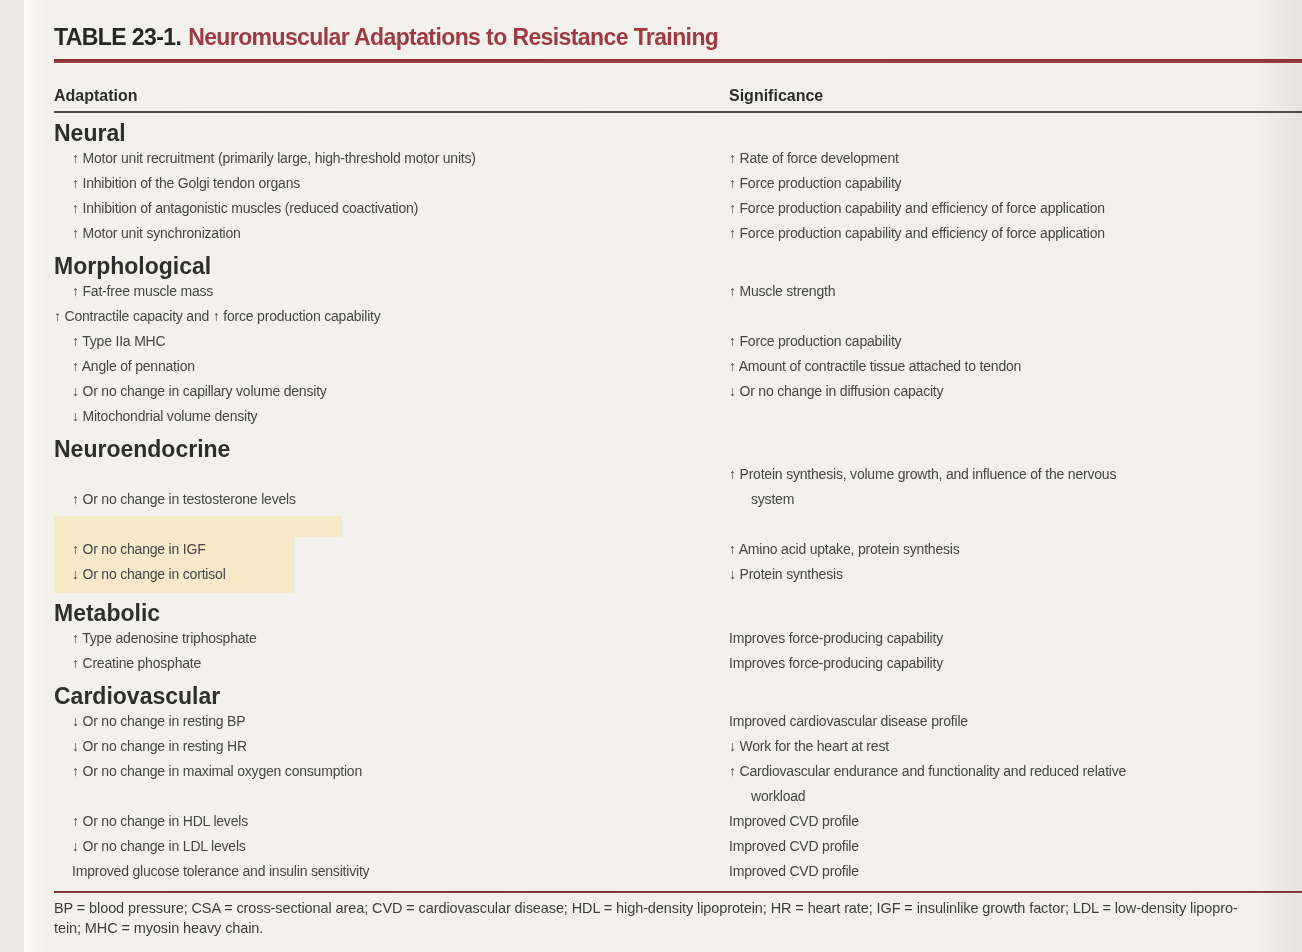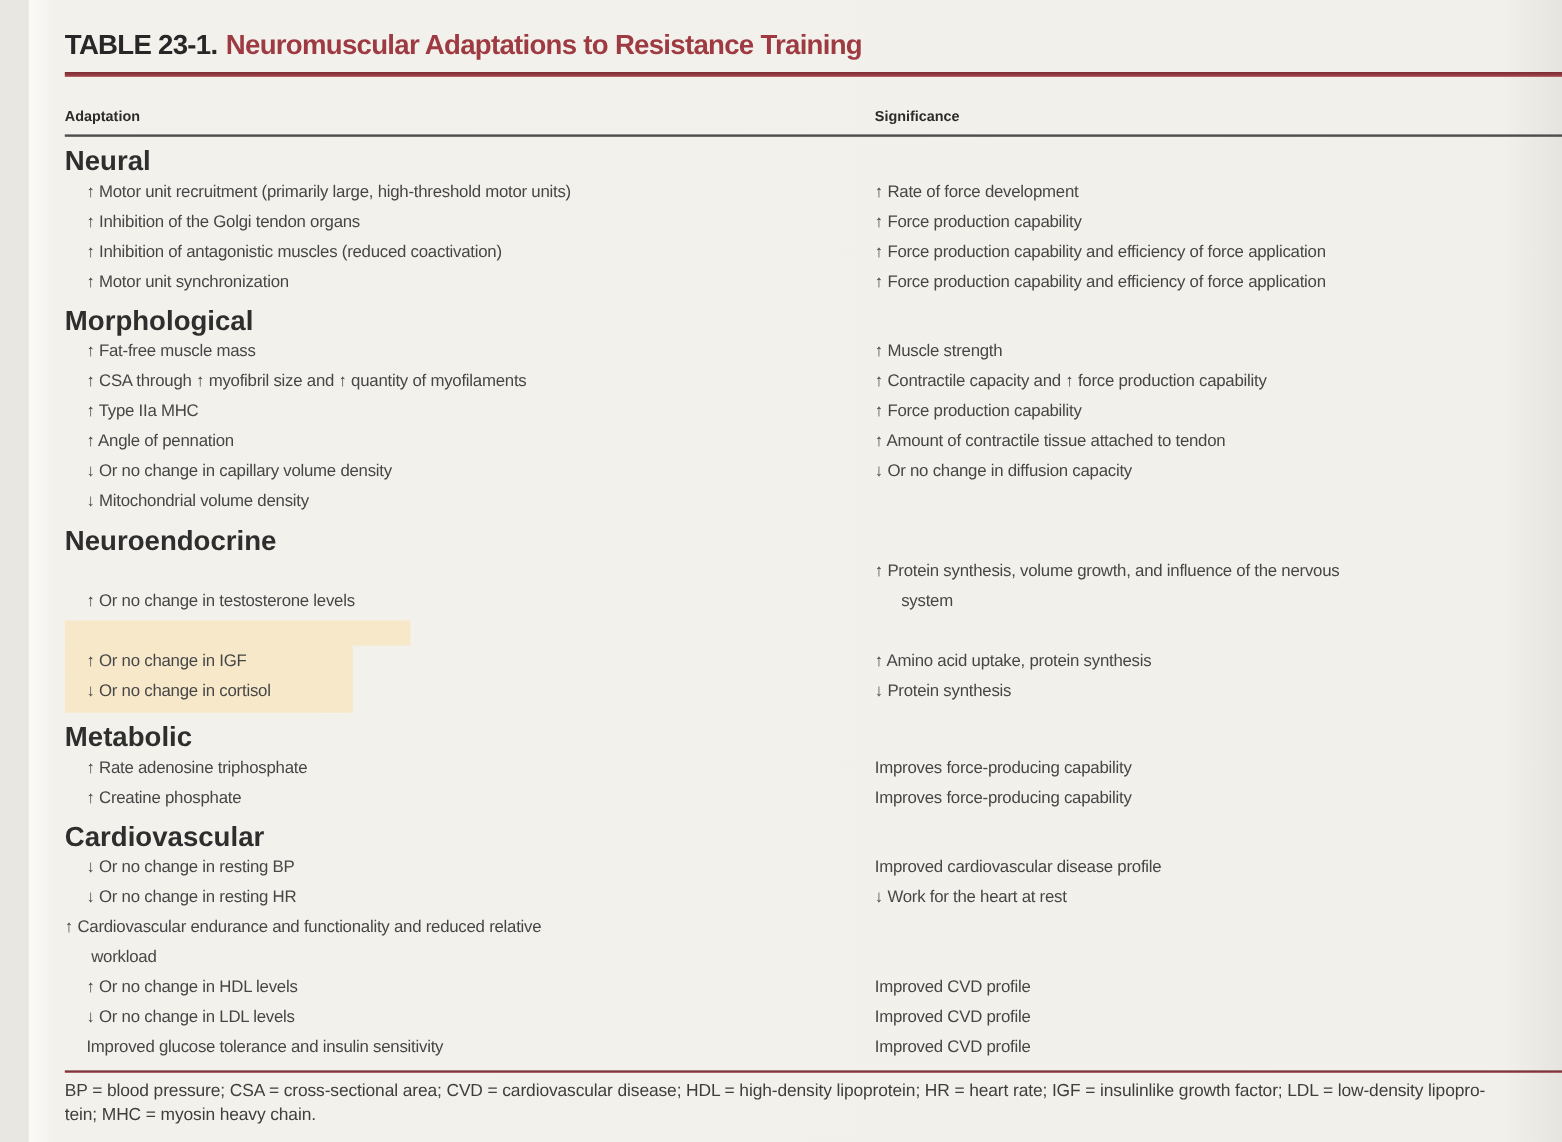--- a/index.html
+++ b/index.html
@@ -15,21 +15,21 @@
     margin-left:24px;
   }
   
   .title{line-height:30px;white-space:nowrap;}
   .t-label{font-size:23px;font-weight:bold;color:#272727;letter-spacing:-0.6px;}
   .t-heading{font-size:23px;font-weight:bold;color:#9e3a42;letter-spacing:-0.6px;margin-left:7px;}
   .rule-accent{height:3.5px;background:linear-gradient(to bottom,#7c2c32,#a4454c);margin-top:4px;}
   
   .row{display:grid;grid-template-columns:675px 1fr;}
   .head{margin-top:22px;line-height:22px;}
-  .col-h{font-size:12px;font-weight:bold;color:#2b2b2b;}
+  .col-h{font-size:16px;font-weight:bold;color:#2b2b2b;}
   .rule-thin{height:2px;background:#4d4d4d;margin-top:4px;}
   
   .table-body{margin-top:2px;}
   .sec-name{font-size:23px;font-weight:bold;color:#2e2e2e;line-height:26px;margin-top:7px;}
   .cell{font-size:14px;line-height:25px;white-space:pre-line;letter-spacing:-0.2px;}
   .a{padding-left:18px;padding-right:26px;box-sizing:border-box;}
   .s{padding-left:22px;text-indent:-22px;box-sizing:border-box;}
   .rel{position:relative;}
   .hl{background:#f7e8ca;width:240px;}
   .hl-last{padding-bottom:6px;}
@@ -76,21 +76,20 @@
       <div class="cell a">↑ Motor unit synchronization</div>
       <div class="cell s">↑ Force production capability and efficiency of force application</div>
     </div>
 
     <div class="sec-name">Morphological</div>
     <div class="row">
       <div class="cell a">↑ Fat-free muscle mass</div>
       <div class="cell s">↑ Muscle strength</div>
     </div>
     <div class="row">
-      <div class="cell a">↑ CSA through ↑ myofibril size and ↑ quantity of myofilaments</div>
       <div class="cell s">↑ Contractile capacity and ↑ force production capability</div>
     </div>
     <div class="row">
       <div class="cell a">↑ Type IIa MHC</div>
       <div class="cell s">↑ Force production capability</div>
     </div>
     <div class="row">
       <div class="cell a">↑ Angle of pennation</div>
       <div class="cell s">↑ Amount of contractile tissue attached to tendon</div>
     </div>
@@ -115,38 +114,39 @@
       <div class="cell a hl">↑ Or no change in IGF</div>
       <div class="cell s">↑ Amino acid uptake, protein synthesis</div>
     </div>
     <div class="row">
       <div class="cell a hl hl-last">↓ Or no change in cortisol</div>
       <div class="cell s">↓ Protein synthesis</div>
     </div>
 
     <div class="sec-name">Metabolic</div>
     <div class="row">
-      <div class="cell a">↑ Rate adenosine triphosphate</div>
+      <div class="cell a">↑ Type adenosine triphosphate</div>
       <div class="cell s">Improves force-producing capability</div>
     </div>
     <div class="row">
       <div class="cell a">↑ Creatine phosphate</div>
       <div class="cell s">Improves force-producing capability</div>
     </div>
 
     <div class="sec-name">Cardiovascular</div>
     <div class="row">
       <div class="cell a">↓ Or no change in resting BP</div>
       <div class="cell s">Improved cardiovascular disease profile</div>
     </div>
     <div class="row">
       <div class="cell a">↓ Or no change in resting HR</div>
       <div class="cell s">↓ Work for the heart at rest</div>
     </div>
     <div class="row">
+      <div class="cell a">↑ Or no change in maximal oxygen consumption</div>
       <div class="cell s">↑ Cardiovascular endurance and functionality and reduced relative
 workload</div>
     </div>
     <div class="row">
       <div class="cell a">↑ Or no change in HDL levels</div>
       <div class="cell s">Improved CVD profile</div>
     </div>
     <div class="row">
       <div class="cell a">↓ Or no change in LDL levels</div>
       <div class="cell s">Improved CVD profile</div>

